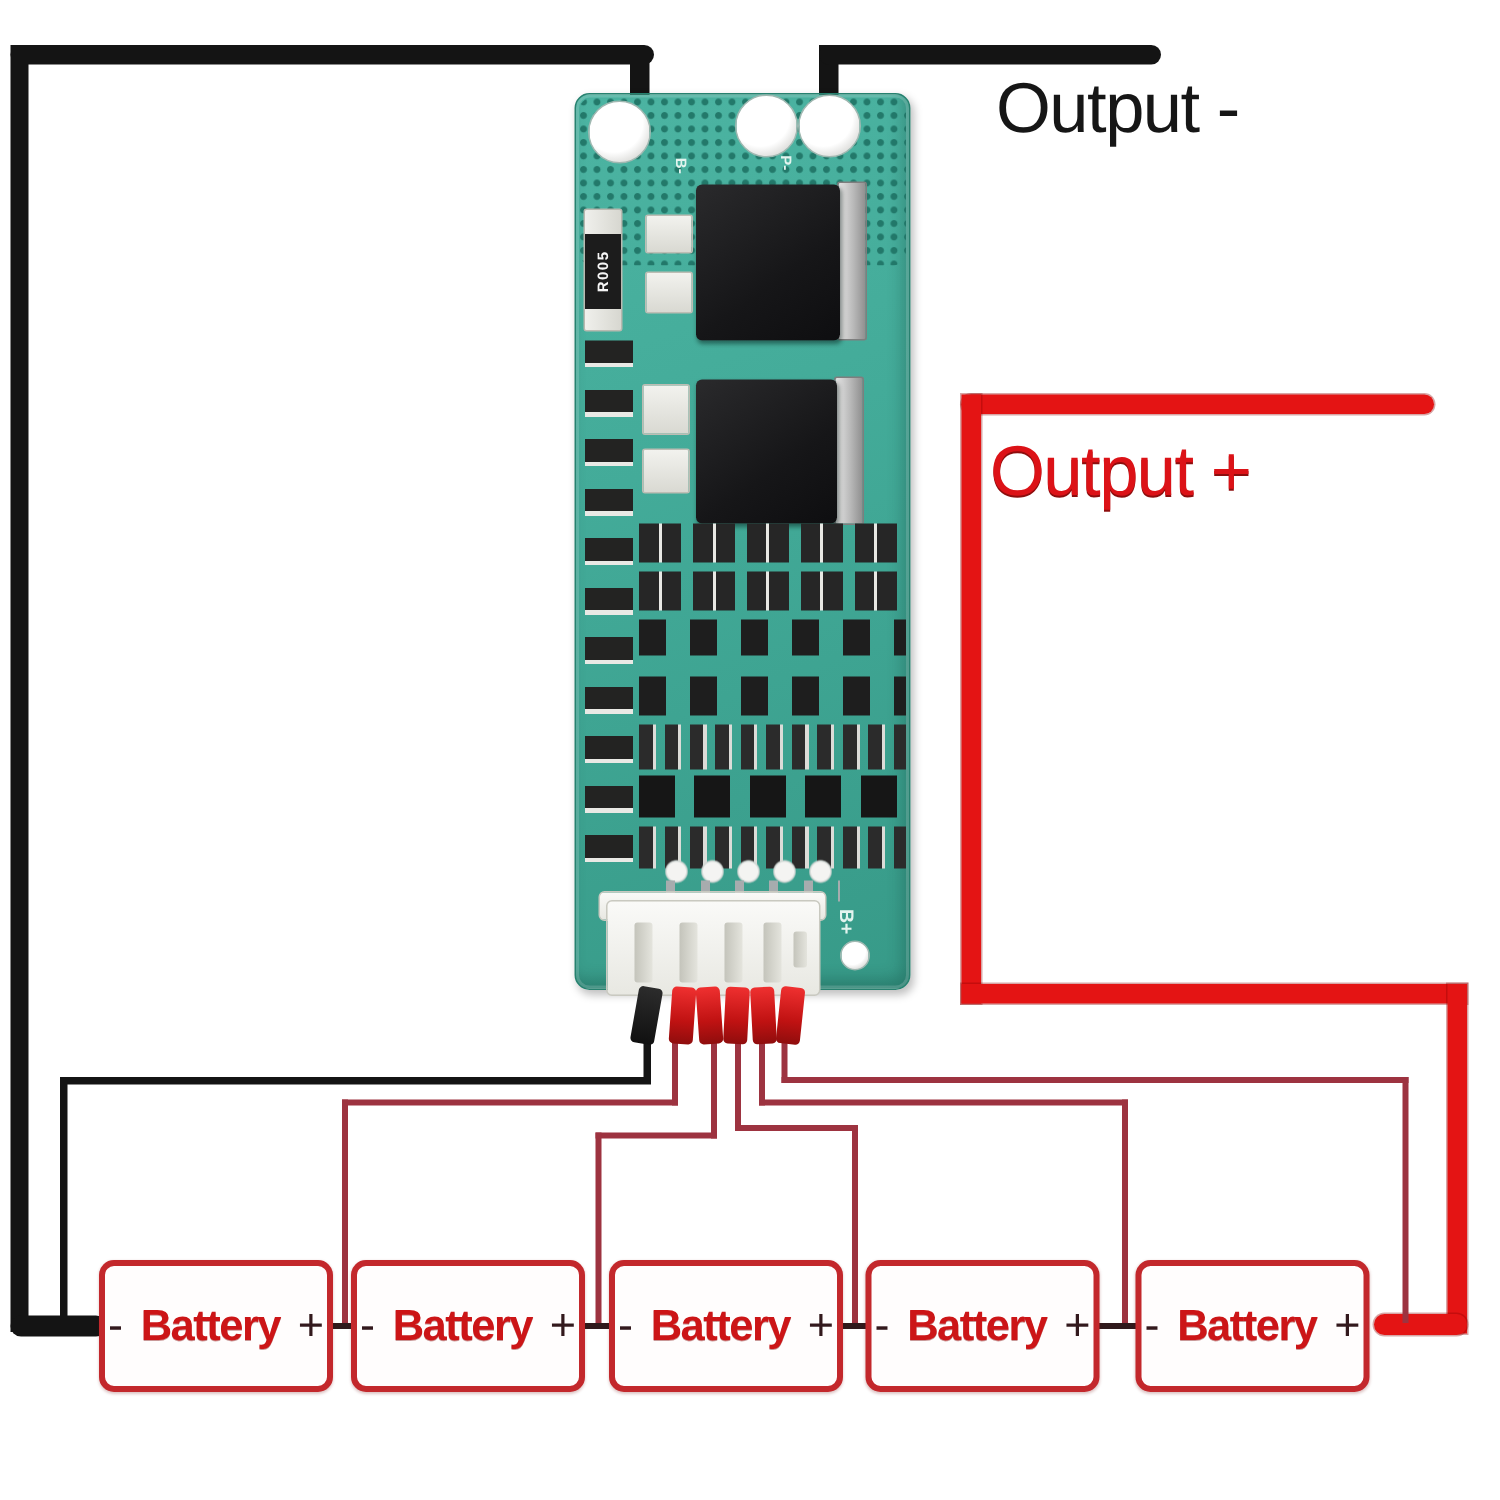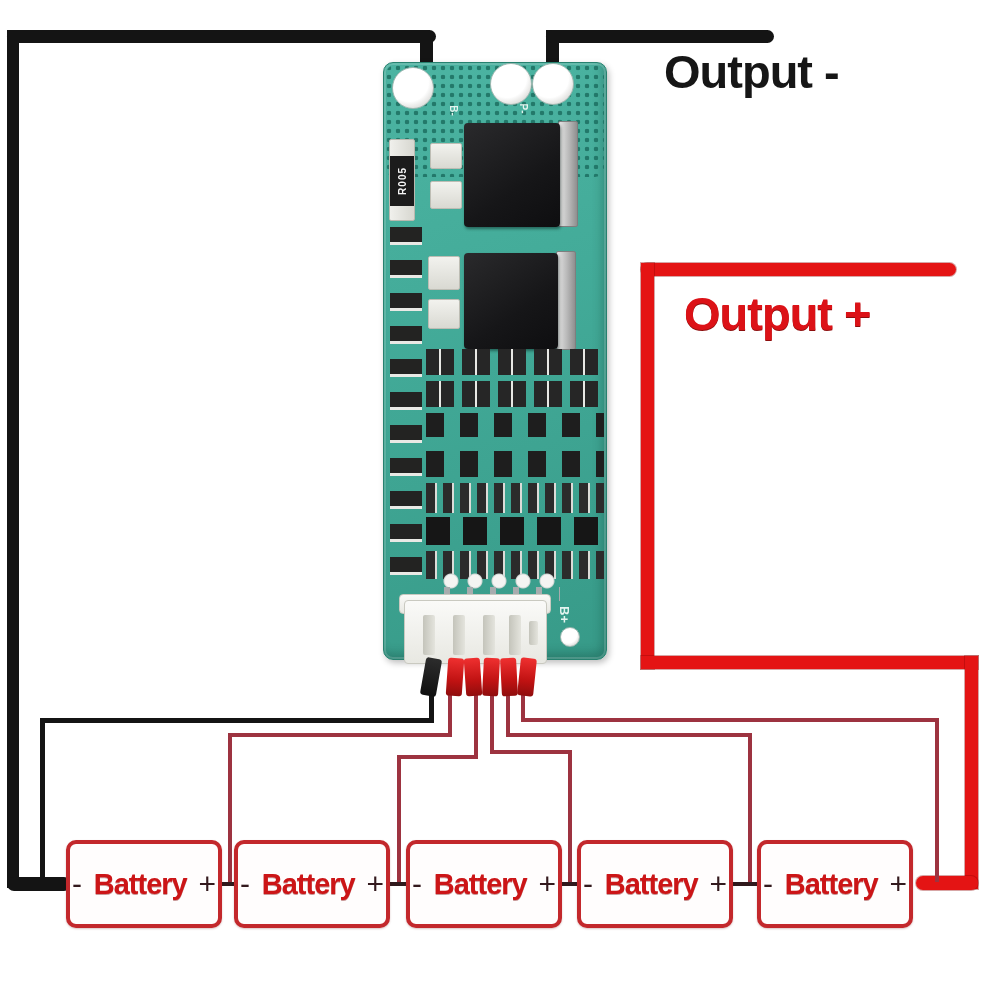--- a/index.html
+++ b/index.html
@@ -12,23 +12,23 @@
   *{margin:0;padding:0;box-sizing:border-box}
   body{width:1000px;height:1000px;background:#ffffff;position:relative;overflow:hidden;
        font-family:"Liberation Sans", sans-serif;}
   .abs{position:absolute}
   
   .wk{background:var(--wire-black)}
   .wr{background:var(--wire-red);box-shadow:0 0 0 1px rgba(140,0,0,.35)}
   .wm{background:var(--wire-maroon)}
   .cap{border-radius:8px}
   
-  .big-label{font-weight:bold;font-size:47px;letter-spacing:-1px;white-space:nowrap}
+  .big-label{font-weight:normal;font-size:47px;letter-spacing:-1px;white-space:nowrap}
   #out-neg-label{left:664px;top:44px;color:var(--output-neg-text)}
-  #out-pos-label{left:684px;top:286px;color:var(--output-pos-text);text-shadow:0 1px 0 #8d0d0d}
+  #out-pos-label{left:660px;top:286px;color:var(--output-pos-text);text-shadow:0 1px 0 #8d0d0d}
   
   .battery{top:840px;height:88px;width:156px;background:#fffdfd;border:4px solid var(--battery-border);
            border-radius:10px;display:flex;align-items:center;justify-content:space-between;
            padding:0 2px;box-shadow:0 1px 2px rgba(120,20,20,.25)}
   .battery .sign{color:var(--terminal-text);font-size:30px;font-weight:400;line-height:1}
   .battery .bat-name{color:var(--battery-text);font-weight:bold;font-size:29px;letter-spacing:-1px;
            text-shadow:0 1px 0 rgba(120,0,0,.4)}
   .tick{top:882px;height:4px;background:#30191c}
   
   #board{left:383px;top:62px;width:224px;height:598px;background:linear-gradient(160deg,#4cb4a2 0%,#43ab99 40%,#379a88 100%);

